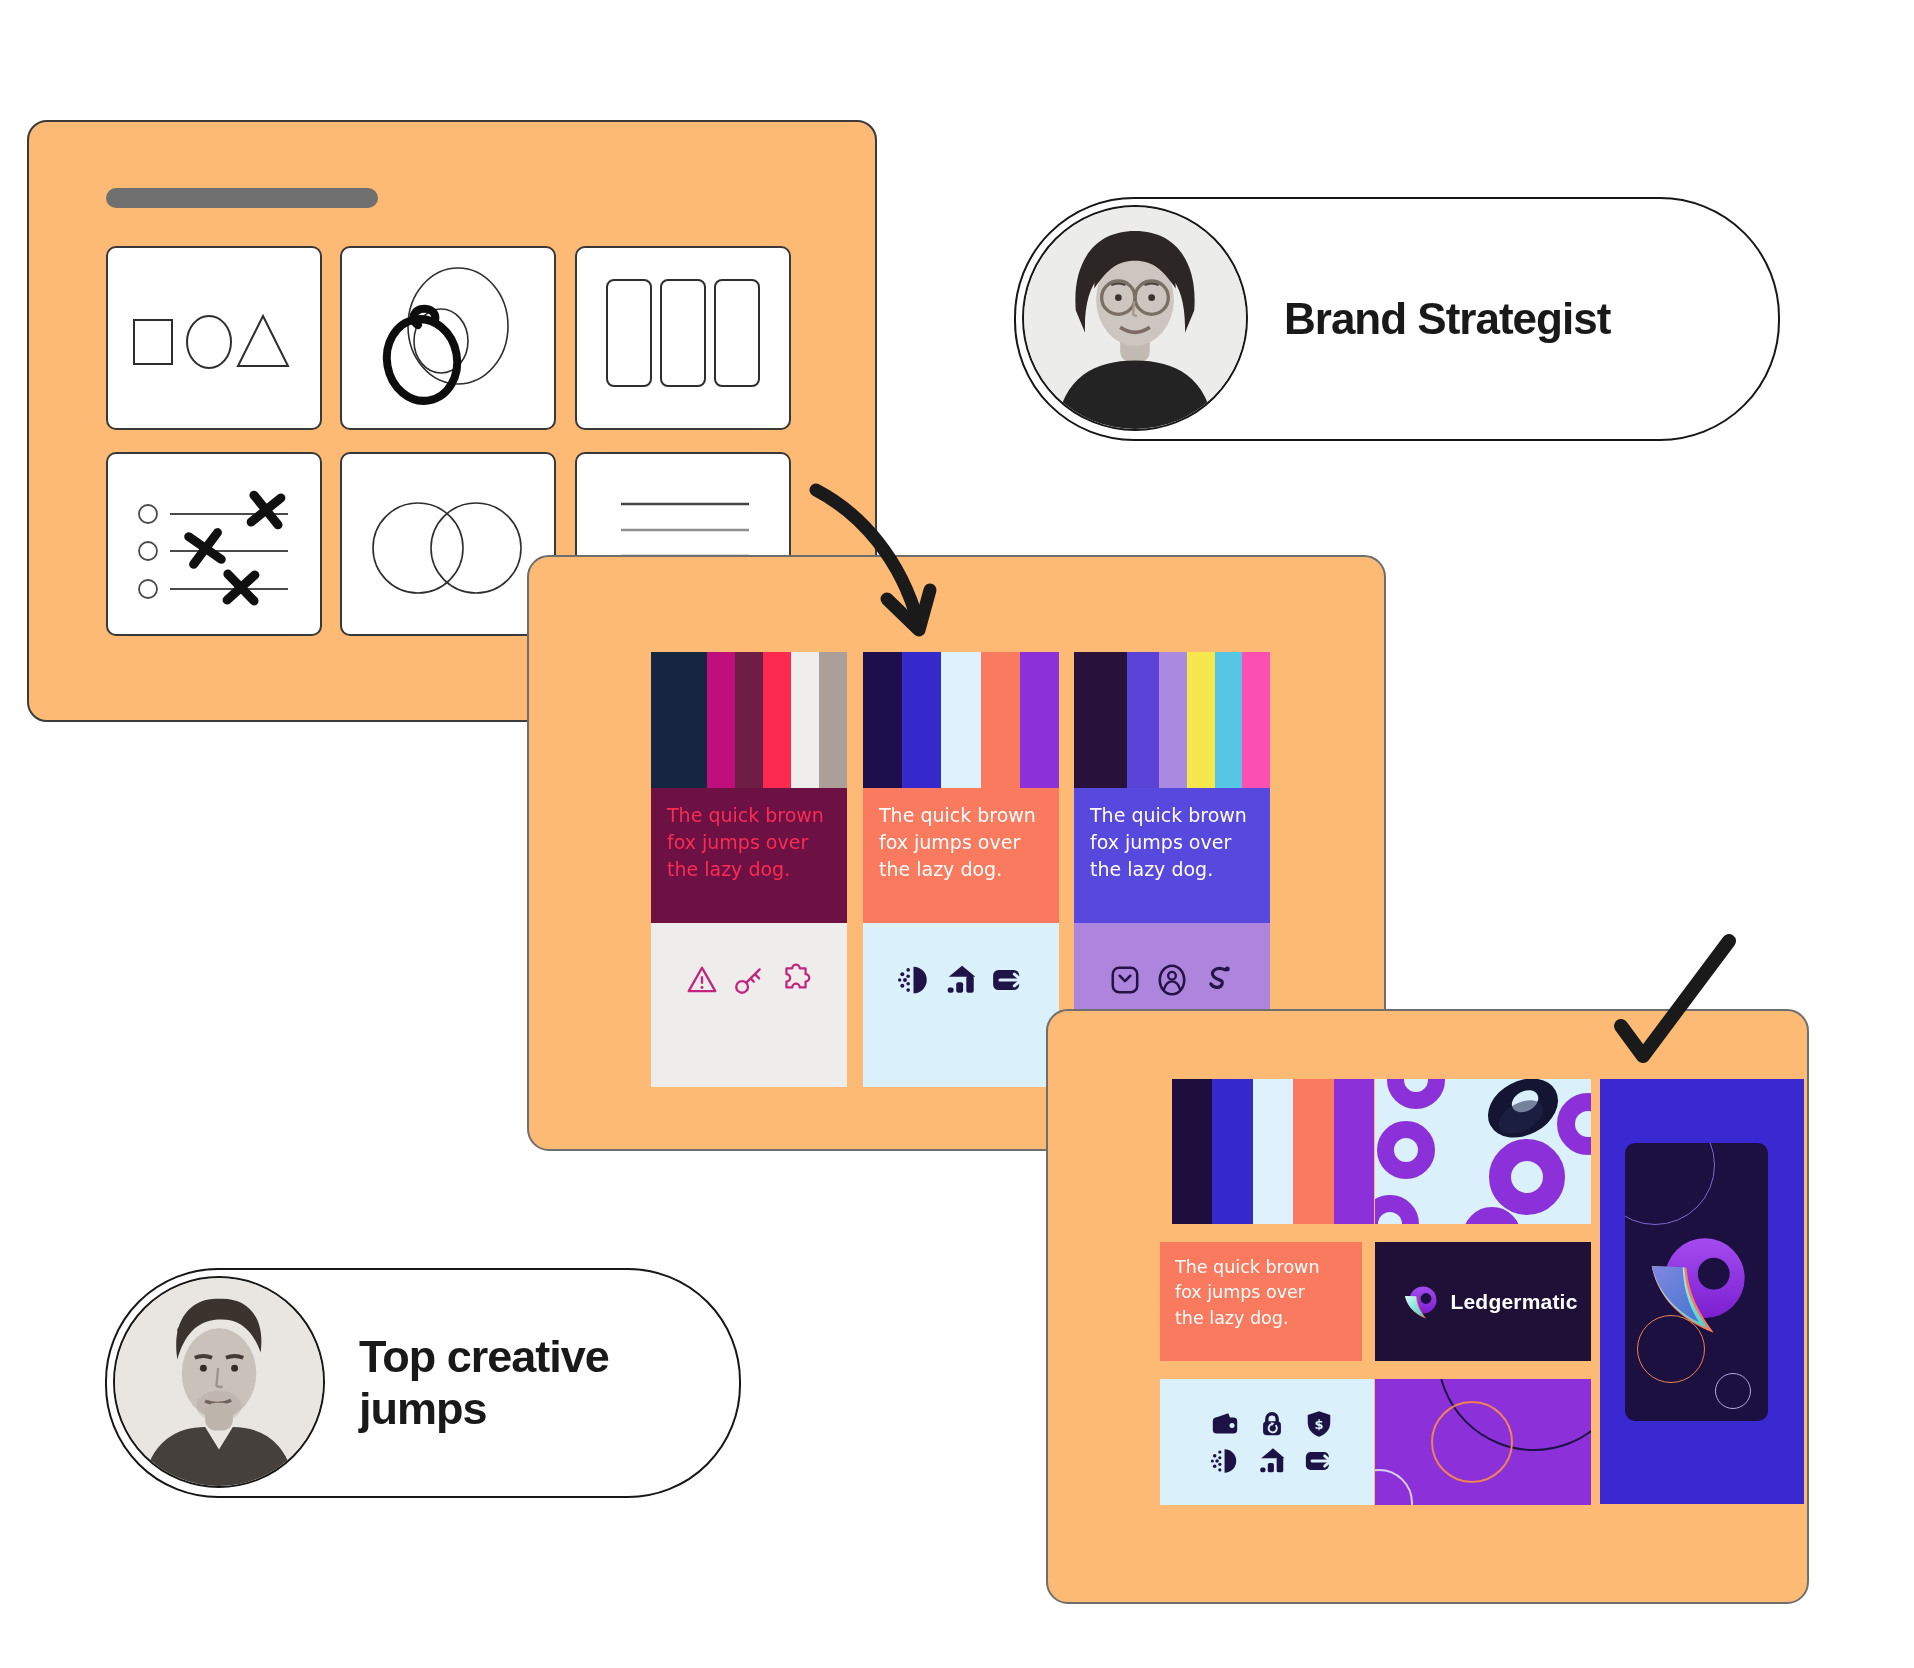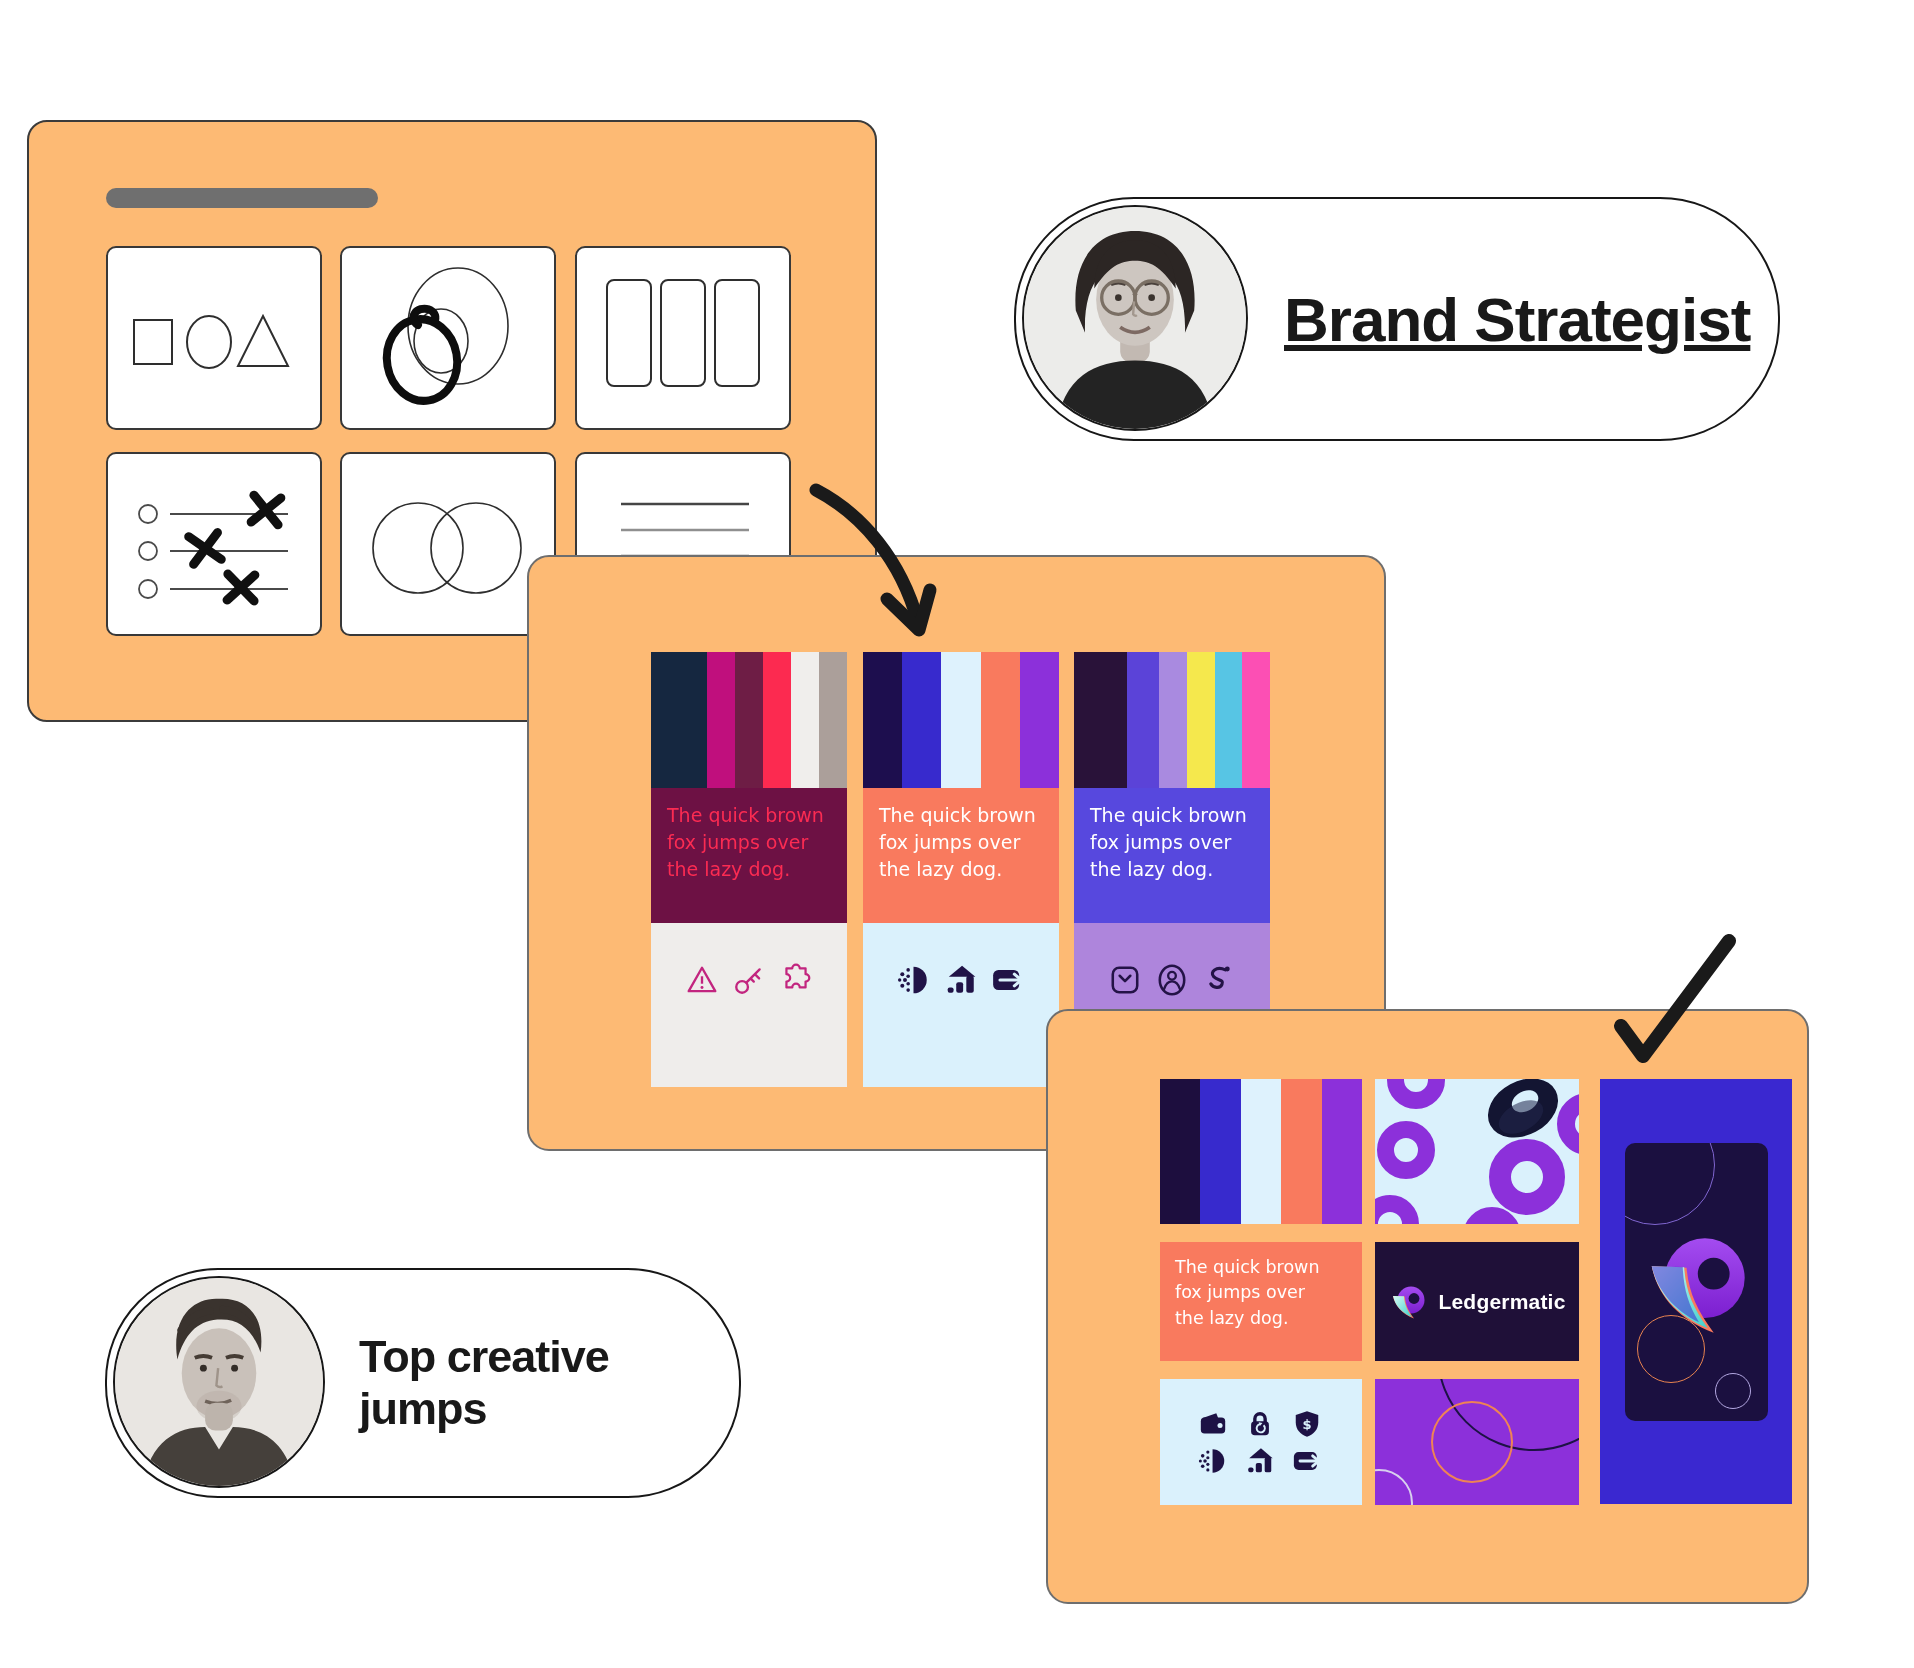--- a/index.html
+++ b/index.html
@@ -12,33 +12,33 @@
   .wf-tile{position:absolute;width:212px;height:180px;border:2px solid #383838;border-radius:10px;background:#fff;}
   .wf-tile svg{display:block;}
   
   .pill{position:absolute;background:#fff;border:2px solid #171717;z-index:2;display:flex;align-items:center;}
   #brand-pill{left:1014px;top:197px;width:762px;height:240px;border-radius:120px;}
   #talent-pill{left:105px;top:1268px;width:632px;height:226px;border-radius:113px;}
   .avatar{position:absolute;border:2px solid #171717;border-radius:50%;overflow:hidden;background:#ececea;}
   #brand-pill .avatar{left:6px;top:6px;width:222px;height:222px;}
   #talent-pill .avatar{left:6px;top:6px;width:208px;height:208px;}
   .pill-label{font-weight:bold;color:#191919;letter-spacing:-1px;}
-  #brand-pill .pill-label{margin-left:268px;font-size:62px;text-decoration:underline;}
+  #brand-pill .pill-label{margin-left:268px;font-size:44px;}
   #talent-pill .pill-label{margin-left:252px;font-size:45px;}
   
   #moodboard-card{left:527px;top:555px;width:855px;height:592px;z-index:3;}
   .palette{position:absolute;top:95px;width:196px;}
   .stripes{height:136px;display:flex;}
   .stripes div{height:100%;}
   .ptext{height:135px;box-sizing:border-box;padding:14px 14px 0 16px;font-size:19px;line-height:1.43;
          white-space:pre-line;font-family:"DejaVu Sans",sans-serif;}
   .picons{height:164px;display:flex;gap:13px;justify-content:center;align-items:flex-start;padding-top:40px;box-sizing:border-box;}
   
   #brand-board-card{left:1046px;top:1009px;width:759px;height:591px;z-index:4;}
-  .bb-tile{position:absolute;overflow:hidden;}
+  .bb-tile{position:absolute;overflow:hidden;padding-left:12px;}
   #bb-palette{left:112px;top:68px;width:202px;height:145px;display:flex;}
   #bb-palette div{height:100%;flex:1;}
   #bb-pattern{left:327px;top:68px;width:204px;height:145px;}
   #bb-text{left:112px;top:231px;width:202px;height:119px;box-sizing:border-box;padding:13px 12px 0 15px;
            font-size:17.5px;line-height:1.45;white-space:pre-line;font-family:"DejaVu Sans",sans-serif;}
   #bb-logo{left:327px;top:231px;width:204px;height:119px;display:flex;align-items:center;justify-content:center;gap:10px;}
   #bb-logo .logo-word{color:#fff;font-weight:bold;font-size:21px;letter-spacing:0.2px;}
   #bb-icons{left:112px;top:368px;width:202px;height:126px;display:grid;
             grid-template-columns:repeat(3,32px);gap:7px 15px;justify-content:center;align-content:center;}
   #bb-deco{left:327px;top:368px;width:204px;height:126px;}

